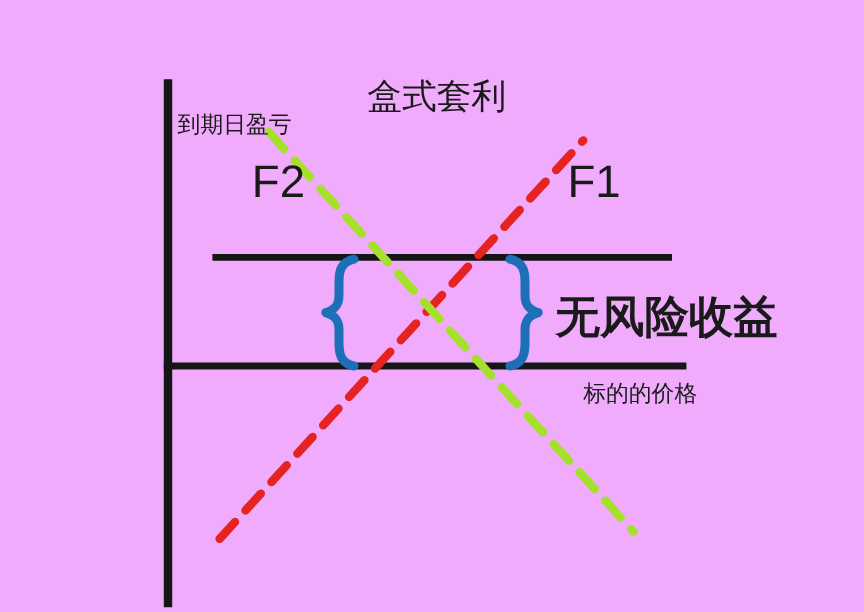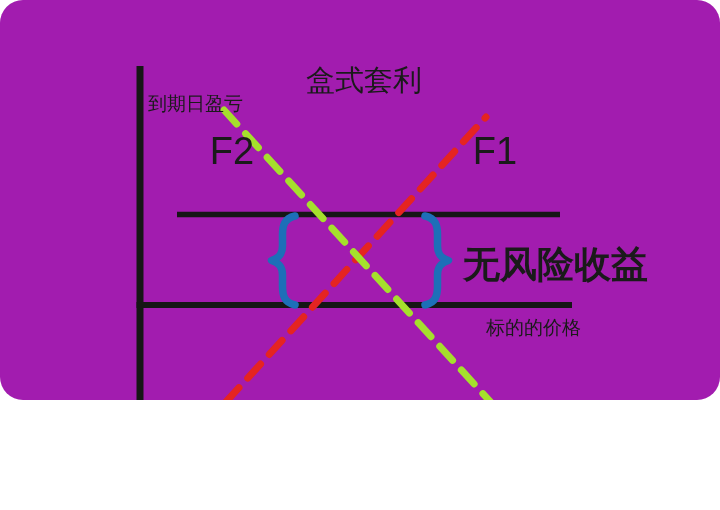--- a/index.html
+++ b/index.html
@@ -3,25 +3,24 @@
 <meta charset="utf-8">
 <style>
   html, body {
     margin: 0;
     padding: 0;
     background: #ffffff;
   }
   .stage {
     position: relative;
     width: 720px;
-    height: 400px;
-    background: #a21caf;
+    height: 510px;
+    background: #f0abfc;
     overflow: hidden;
     font-family: "Liberation Sans", "DejaVu Sans", sans-serif;
-    border-radius: 23px;
   }
   svg text {
     fill: #1a1a1a;
     font-family: "Liberation Sans", "DejaVu Sans", sans-serif;
   }
   .title-text   { font-size: 29px; }
   .axis-label   { font-size: 19px; }
   .series-label { font-size: 38px; }
   .band-label   { font-size: 37px; font-weight: 600; }
 </style>

